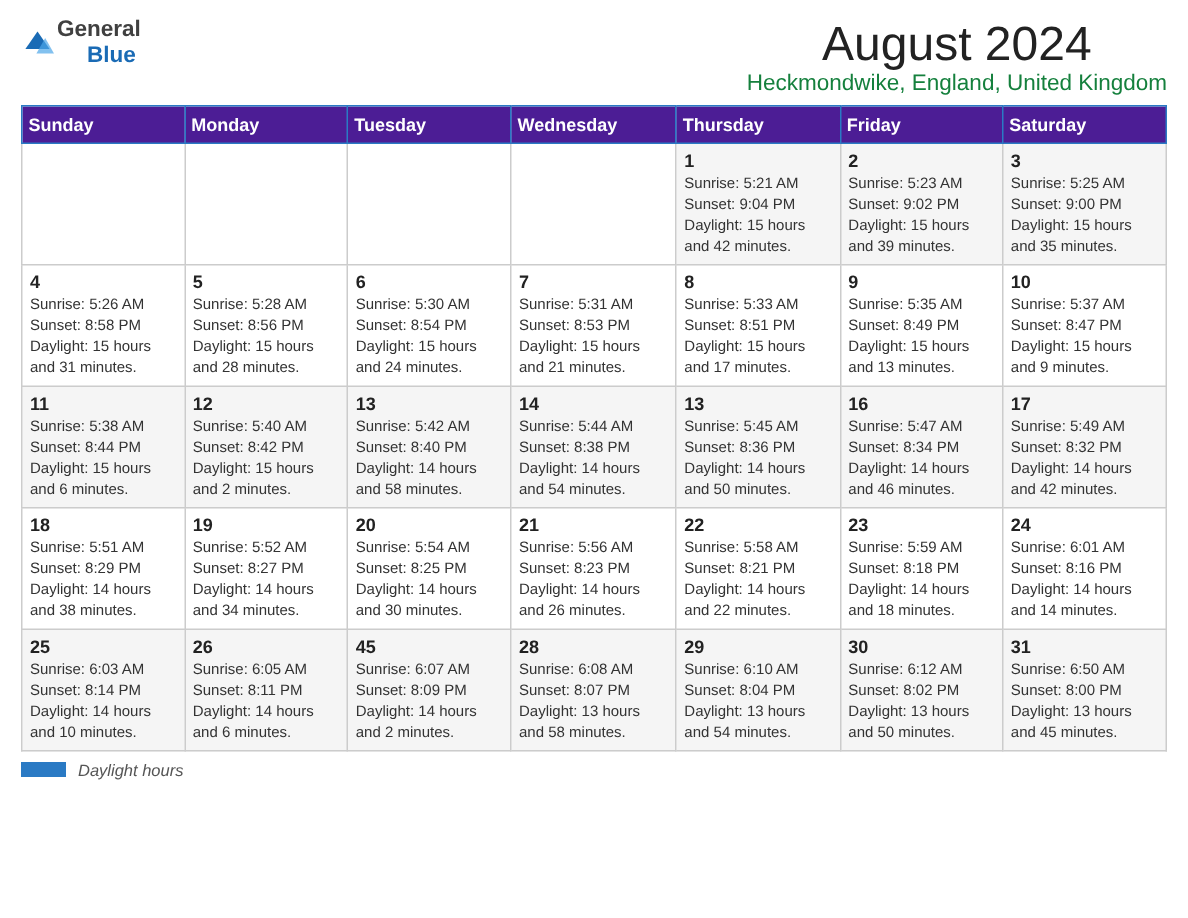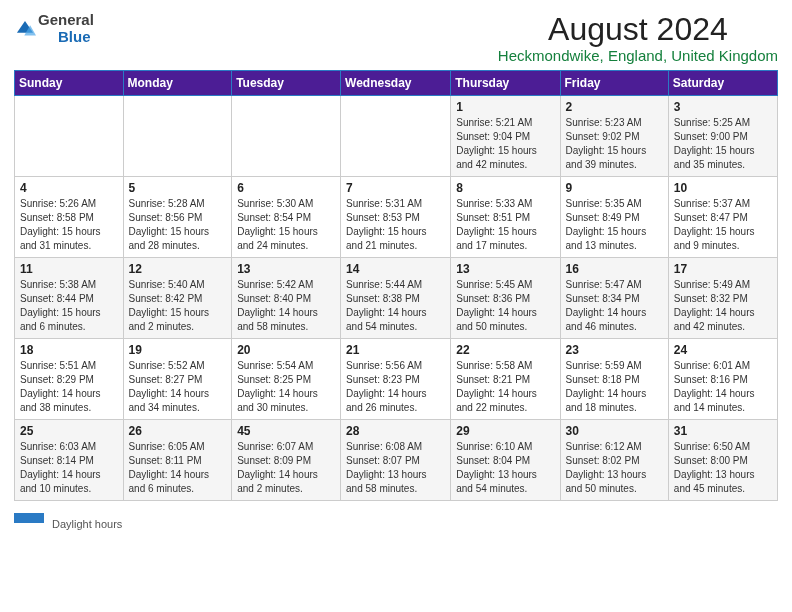--- a/index.html
+++ b/index.html
@@ -89,24 +89,25 @@
     }
     .day-info {
       font-size: 10px;
       color: #333;
       line-height: 1.4;
     }
     .empty-cell {
       background: #fff !important;
     }
     .footer-note {
-      margin-top: 13px;
+      margin-top: 3px;
       font-size: 11px;
       color: #555;
       text-align: right;
+      font-style: italic;
     }
     .footer-row {
       display: flex;
       align-items: center;
       gap: 8px;
       margin-top: 4px;
     }
     .daylight-bar {
       display: inline-block;
       width: 30px;

